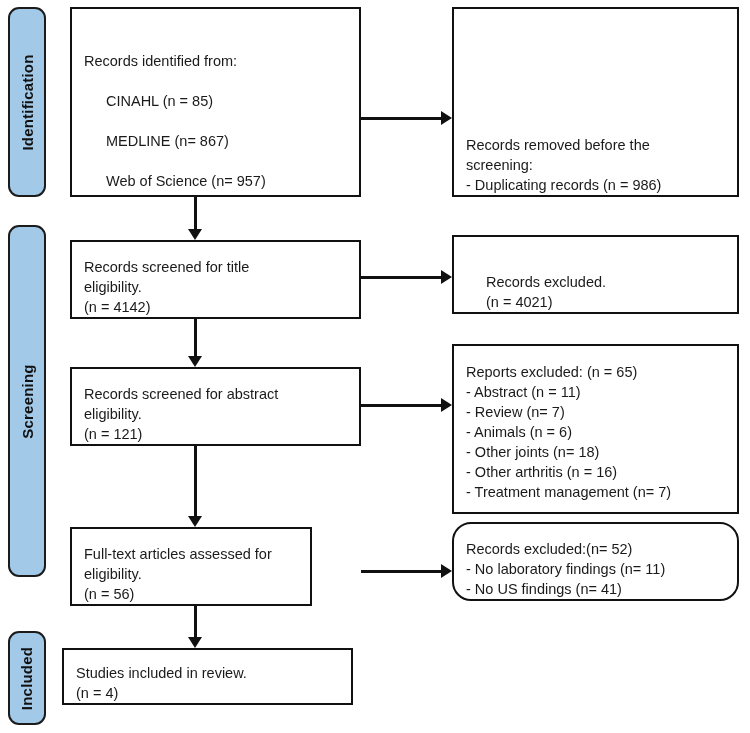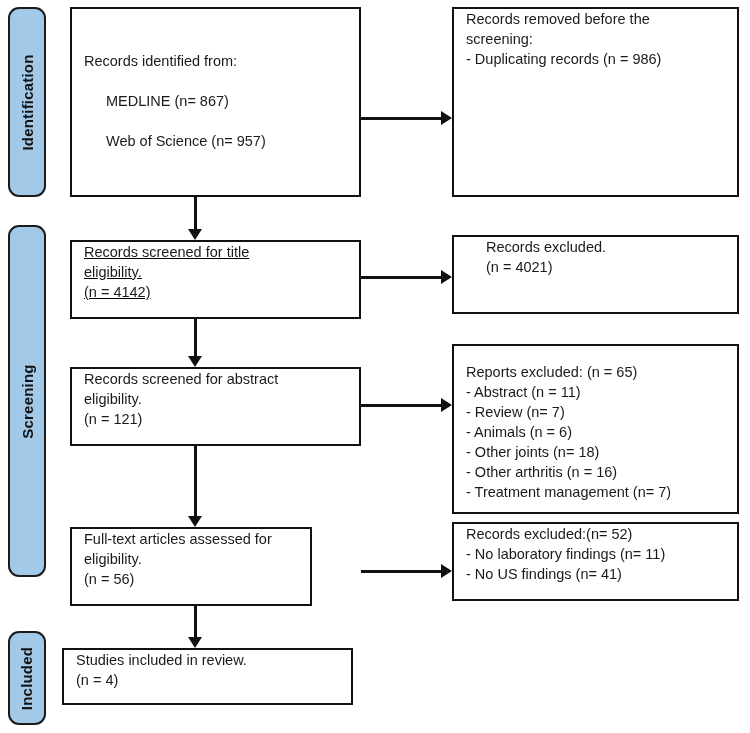--- a/index.html
+++ b/index.html
@@ -40,21 +40,21 @@
     letter-spacing: 0.2px;
   }
 
   
   .flow-box {
     position: absolute;
     background: #ffffff;
     border: 2.5px solid #111111;
     box-sizing: border-box;
     display: flex;
-    align-items: flex-start;
+    align-items: flex-end;
   }
   .flow-box .box-text {
     padding: 0 12px;
     font-size: 14.5px;
     line-height: 1.38;
     color: #1a1a1a;
     white-space: pre-line;
   }
   .flow-box.top-align {
     align-items: flex-start;
@@ -108,38 +108,39 @@
     <span class="stage-label">Screening</span>
   </div>
 
   <div class="stage-bar" style="left:8px; top:631px; width:38px; height:94px;">
     <span class="stage-label">Included</span>
   </div>
 
   <div class="flow-box top-align" style="left:70px; top:7px; width:291px; height:190px;">
     <div class="box-text" style="padding-top:22px;">
       <div>Records identified from:</div>
+      <span class="indent">CINAHL (n = 85)</span>
       <span class="indent">MEDLINE (n= 867)</span>
       <span class="indent">Web of Science (n= 957)</span>
     </div>
   </div>
 
   <div class="flow-box" style="left:452px; top:7px; width:287px; height:190px;">
     <div class="box-text">Records removed before the
 screening:
 - Duplicating records (n = 986)</div>
   </div>
 
   <div class="h-line" style="left:361px; top:117px; width:80px;"></div>
   <div class="arrow-right" style="left:441px; top:111px;"></div>
 
   <div class="v-line" style="left:194px; top:197px; height:32px;"></div>
   <div class="arrow-down" style="left:188px; top:229px;"></div>
 
-  <div class="flow-box" style="left:70px; top:240px; width:291px; height:79px;text-decoration:underline;">
+  <div class="flow-box" style="left:70px; top:240px; width:291px; height:79px;">
     <div class="box-text">Records screened for title
 eligibility.
 (n = 4142)</div>
   </div>
 
   <div class="flow-box" style="left:452px; top:235px; width:287px; height:79px;padding-left:20px;">
     <div class="box-text">Records excluded.
 (n = 4021)</div>
   </div>
 
@@ -170,21 +171,21 @@
 
   <div class="v-line" style="left:194px; top:446px; height:70px;"></div>
   <div class="arrow-down" style="left:188px; top:516px;"></div>
 
   <div class="flow-box" style="left:70px; top:527px; width:242px; height:79px;">
     <div class="box-text">Full-text articles assessed for
 eligibility.
 (n = 56)</div>
   </div>
 
-  <div class="flow-box" style="left:452px; top:522px; width:287px; height:79px;">
+  <div class="flow-box" style="left:452px; top:522px; width:287px; height:79px;border-radius:19px;">
     <div class="box-text">Records excluded:(n= 52)
 - No laboratory findings (n= 11)
 - No US findings (n= 41)</div>
   </div>
 
   <div class="h-line" style="left:361px; top:570px; width:80px;"></div>
   <div class="arrow-right" style="left:441px; top:564px;"></div>
 
   <div class="v-line" style="left:194px; top:606px; height:31px;"></div>
   <div class="arrow-down" style="left:188px; top:637px;"></div>

